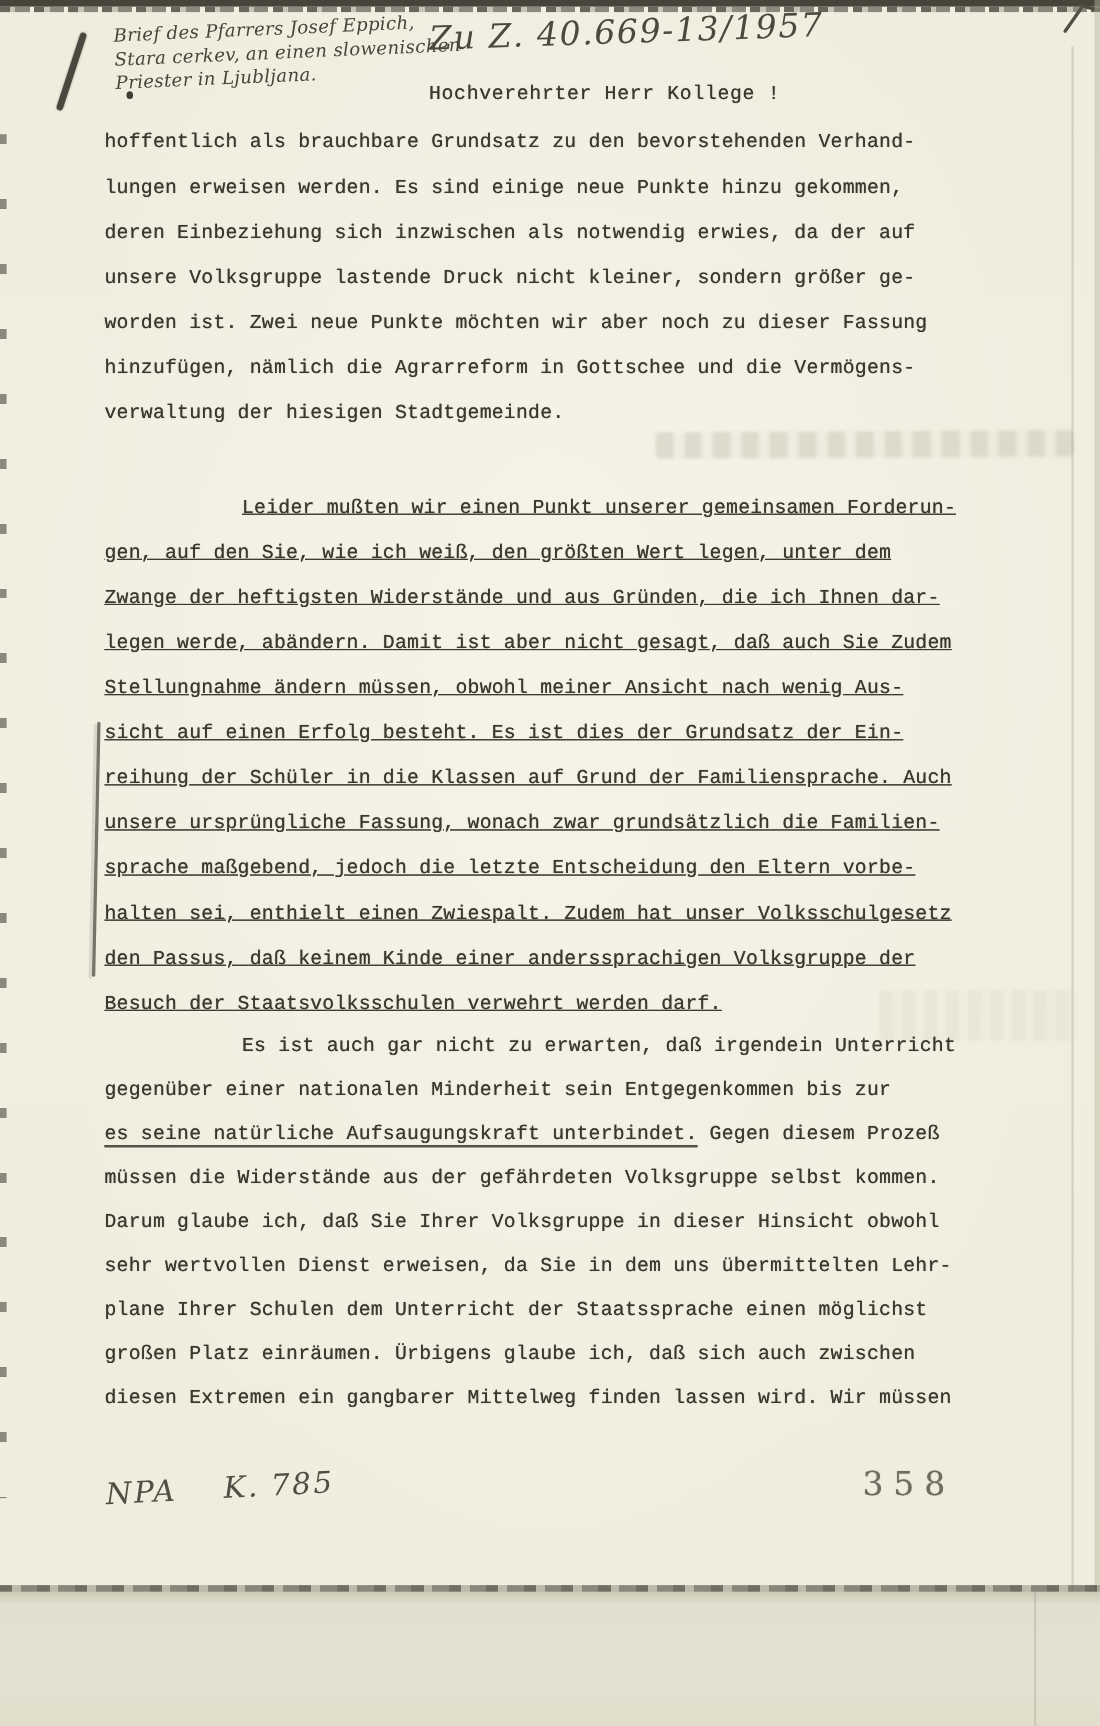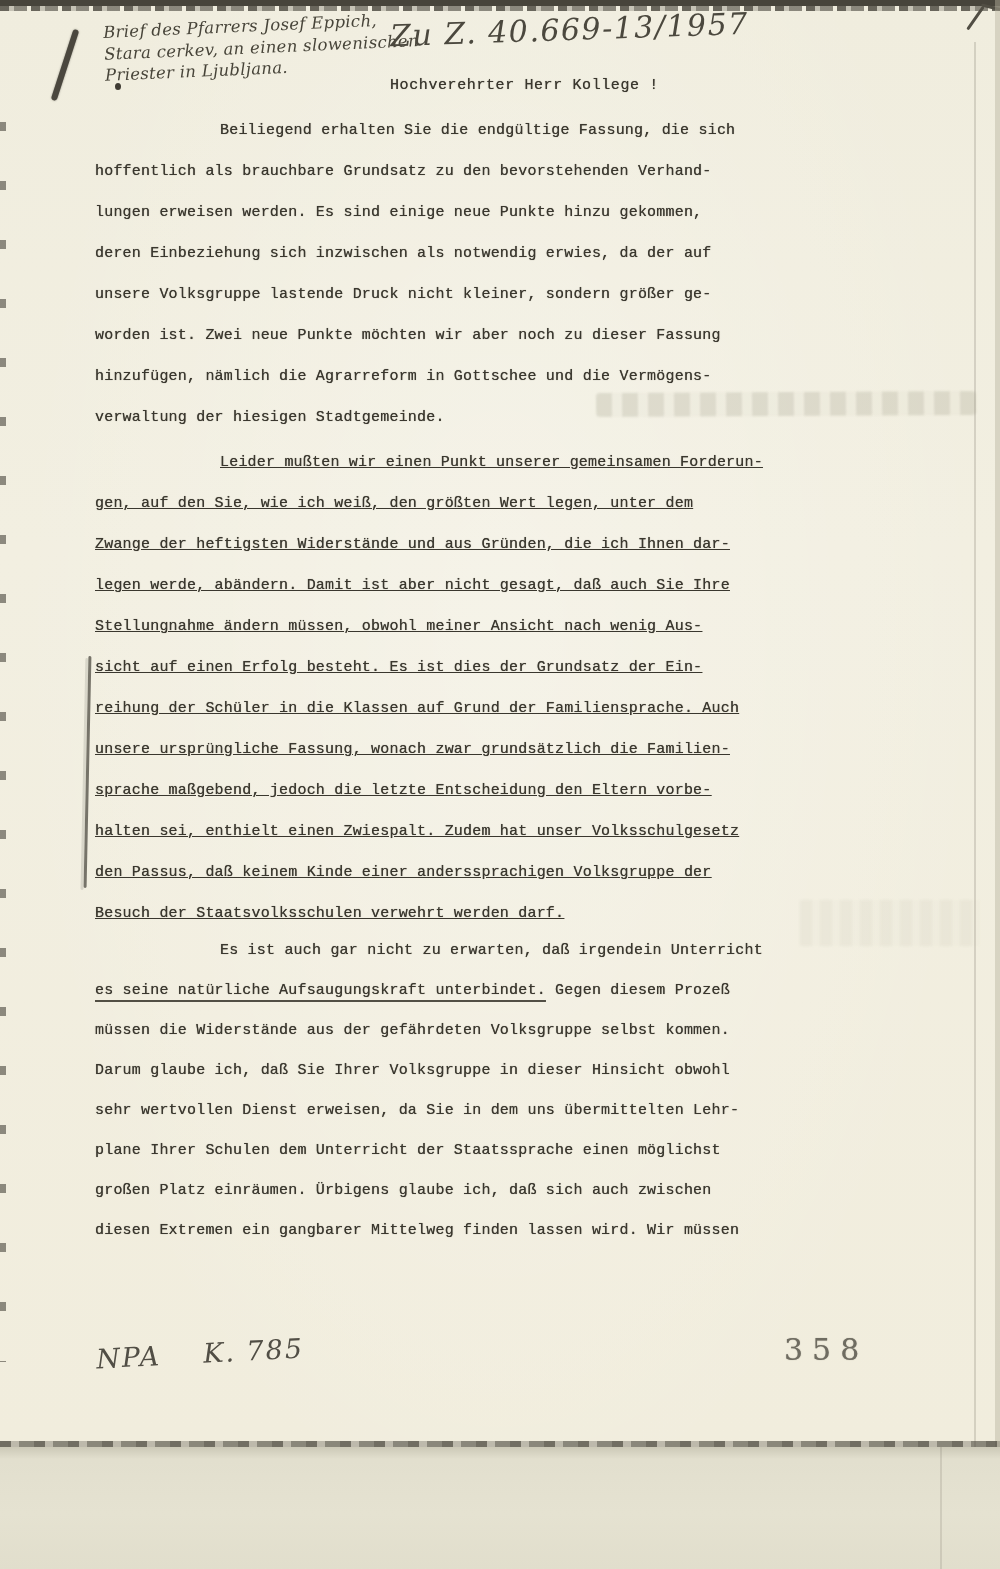--- a/index.html
+++ b/index.html
@@ -5,21 +5,21 @@
   html,body { margin:0; padding:0; background:#888; }
   .scan {
     position:relative; width:1000px; height:1569px; overflow:hidden;
     background:
       radial-gradient(ellipse at 50% 40%, rgba(255,255,255,0.25), rgba(0,0,0,0) 70%),
       linear-gradient(to bottom, #f0edde 0, #f2efe1 35%, #f1eddd 92%, #efebdb 100%);
     font-family:"Liberation Mono","DejaVu Sans Mono",monospace;
   }
 
   
-  .typed { color:#3a372e; font-size:15px; letter-spacing:0.2px;
+  .typed { color:#3a372e; font-size:18px; letter-spacing:0.2px;
            text-shadow:0 0 0.7px rgba(58,55,46,0.85); }
   .para { position:absolute; left:95px; width:885px; }
   .tl { height:41px; line-height:41px; white-space:pre; }
   .p3 .tl { height:40px; line-height:40px; }
   .indent { padding-left:125px; }
   #p1 { top:110px; } #p2 { top:442px;text-decoration:underline; } #p3 { top:931px; }
   .salutation { position:absolute; left:390px; top:74px; height:24px; line-height:24px;
                 letter-spacing:0.6px; white-space:pre; }
   .underlined { text-decoration:underline; text-decoration-thickness:2px;
                 text-underline-offset:6px; text-decoration-color:rgba(82,79,68,0.85);text-align:right; }
@@ -99,47 +99,47 @@
     <div>Brief des Pfarrers Josef Eppich,</div>
     <div>Stara cerkev, an einen slowenischen</div>
     <div>Priester in Ljubljana.</div>
   </div>
 
   <div class="hand ref">Zu Z. 40.669-13/1957</div>
 
   <div class="typed salutation">Hochverehrter Herr Kollege !</div>
 
   <div class="typed para" id="p1">
-    <div class="tl indent">Beiliegend erhalten Sie die endgültige Fassung, die sich</div>
     <div class="tl">hoffentlich als brauchbare Grundsatz zu den bevorstehenden Verhand-</div>
     <div class="tl">lungen erweisen werden. Es sind einige neue Punkte hinzu gekommen,</div>
     <div class="tl">deren Einbeziehung sich inzwischen als notwendig erwies, da der auf</div>
     <div class="tl">unsere Volksgruppe lastende Druck nicht kleiner, sondern größer ge-</div>
     <div class="tl">worden ist. Zwei neue Punkte möchten wir aber noch zu dieser Fassung</div>
     <div class="tl">hinzufügen, nämlich die Agrarreform in Gottschee und die Vermögens-</div>
     <div class="tl">verwaltung der hiesigen Stadtgemeinde.</div>
   </div>
 
   <div class="typed para" id="p2">
     <div class="tl indent">Leider mußten wir einen Punkt unserer gemeinsamen Forderun-</div>
     <div class="tl">gen, auf den Sie, wie ich weiß, den größten Wert legen, unter dem</div>
     <div class="tl">Zwange der heftigsten Widerstände und aus Gründen, die ich Ihnen dar-</div>
-    <div class="tl">legen werde, abändern. Damit ist aber nicht gesagt, daß auch Sie Ihre</div>
+    <div class="tl">legen werde, abändern. Damit ist aber nicht gesagt, daß auch Sie Zudem</div>
     <div class="tl">Stellungnahme ändern müssen, obwohl meiner Ansicht nach wenig Aus-</div>
     <div class="tl">sicht auf einen Erfolg besteht. Es ist dies der Grundsatz der Ein-</div>
     <div class="tl">reihung der Schüler in die Klassen auf Grund der Familiensprache. Auch</div>
     <div class="tl">unsere ursprüngliche Fassung, wonach zwar grundsätzlich die Familien-</div>
     <div class="tl">sprache maßgebend, jedoch die letzte Entscheidung den Eltern vorbe-</div>
     <div class="tl">halten sei, enthielt einen Zwiespalt. Zudem hat unser Volksschulgesetz</div>
     <div class="tl">den Passus, daß keinem Kinde einer anderssprachigen Volksgruppe der</div>
     <div class="tl">Besuch der Staatsvolksschulen verwehrt werden darf.</div>
   </div>
 
   <div class="typed para p3" id="p3">
     <div class="tl indent">Es ist auch gar nicht zu erwarten, daß irgendein Unterricht</div>
+    <div class="tl">gegenüber einer nationalen Minderheit sein Entgegenkommen bis zur</div>
     <div class="tl"><span class="underlined">es seine natürliche Aufsaugungskraft unterbindet.</span><span> Gegen diesem Prozeß</span></div>
     <div class="tl">müssen die Widerstände aus der gefährdeten Volksgruppe selbst kommen.</div>
     <div class="tl">Darum glaube ich, daß Sie Ihrer Volksgruppe in dieser Hinsicht obwohl</div>
     <div class="tl">sehr wertvollen Dienst erweisen, da Sie in dem uns übermittelten Lehr-</div>
     <div class="tl">plane Ihrer Schulen dem Unterricht der Staatssprache einen möglichst</div>
     <div class="tl">großen Platz einräumen. Ürbigens glaube ich, daß sich auch zwischen</div>
     <div class="tl">diesen Extremen ein gangbarer Mittelweg finden lassen wird. Wir müssen</div>
   </div>
 
   <div class="hand npa">NPA    K. 785</div>

